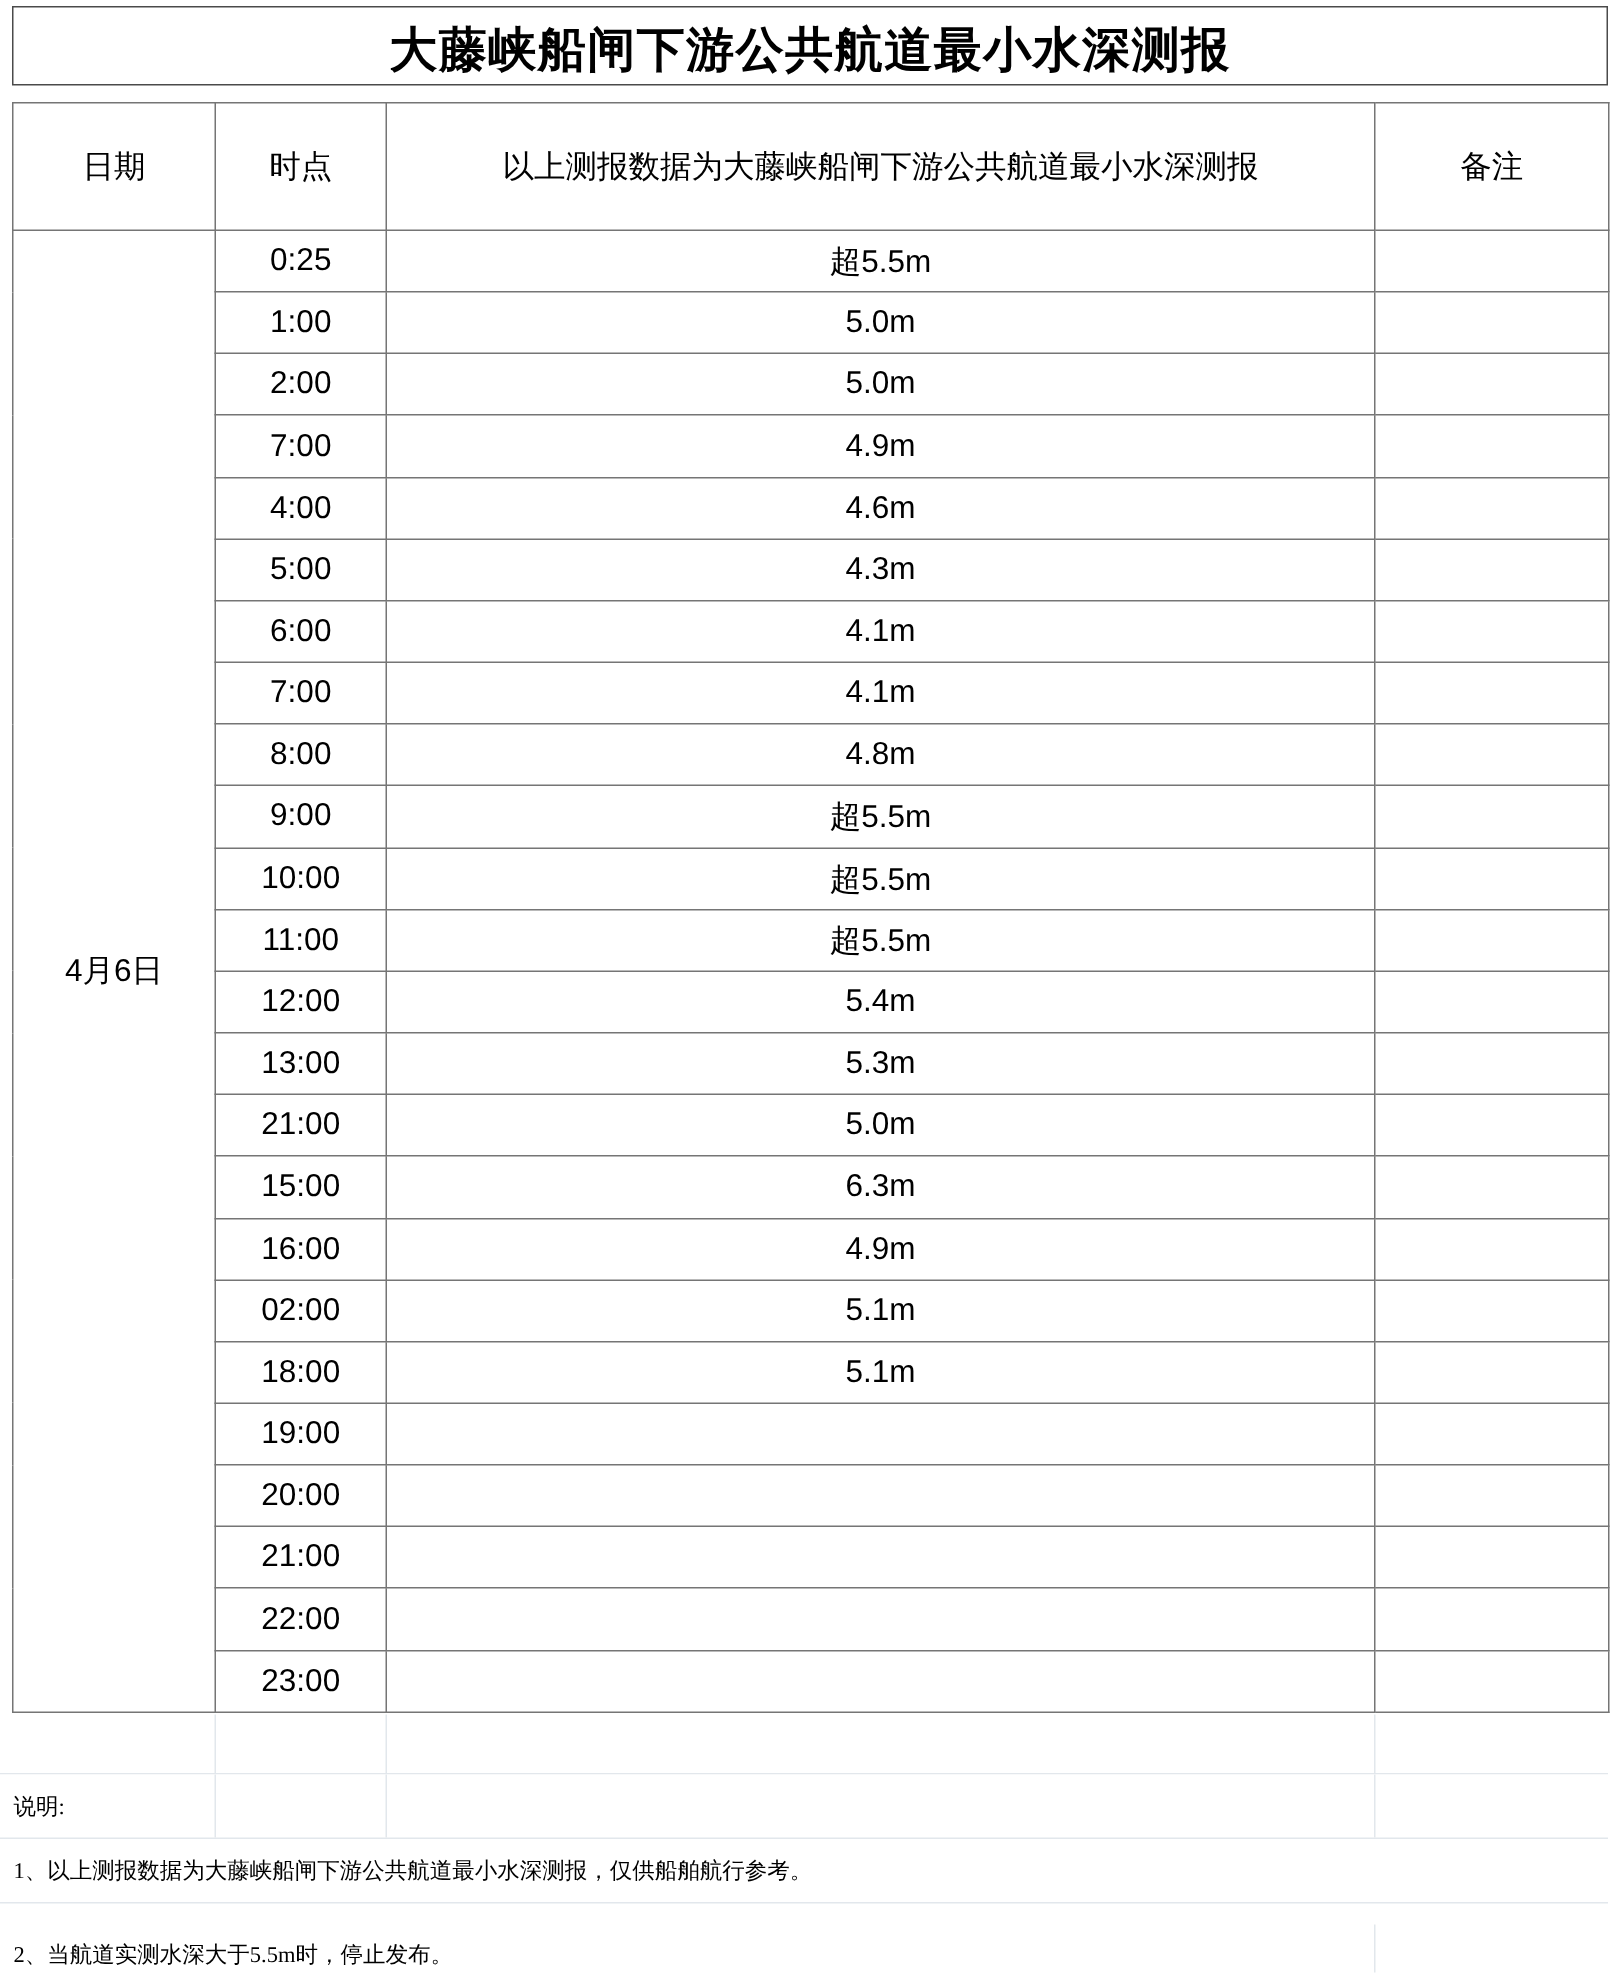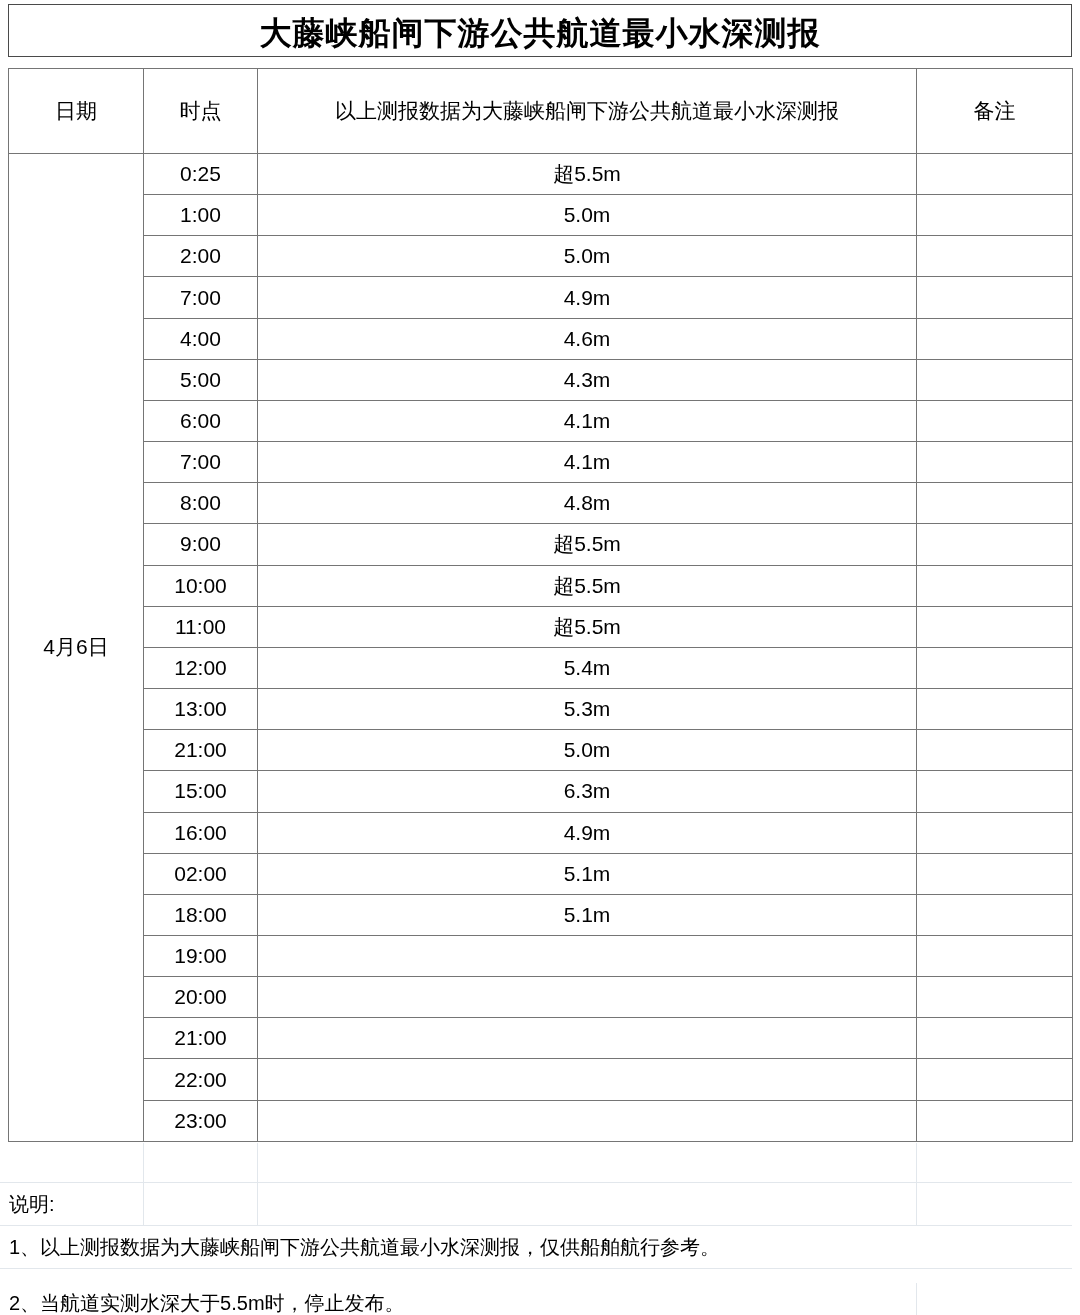--- a/index.html
+++ b/index.html
@@ -73,22 +73,23 @@
   .vl-3 { left: 916px; }
   .row-spacer { top: 1143px; height: 40px; }
   .row-label  { top: 1183px; height: 43px; }
   .row-note1  { top: 1226px; height: 43px; }
   .row-note2  { top: 1283px; height: 42px; }
   .footer-text {
     display: flex;
     align-items: center;
     height: 100%;
     padding-left: 9px;
-    font-size: 20px;
+    font-size: 15px;
     white-space: nowrap;
+    font-family: Liberation Serif, serif;
   }
 </style>
 </head>
 <body>
 
 <div class="title-box">
   <span>大藤峡船闸下游公共航道最小水深测报</span>
 </div>
 
 <table class="report">

